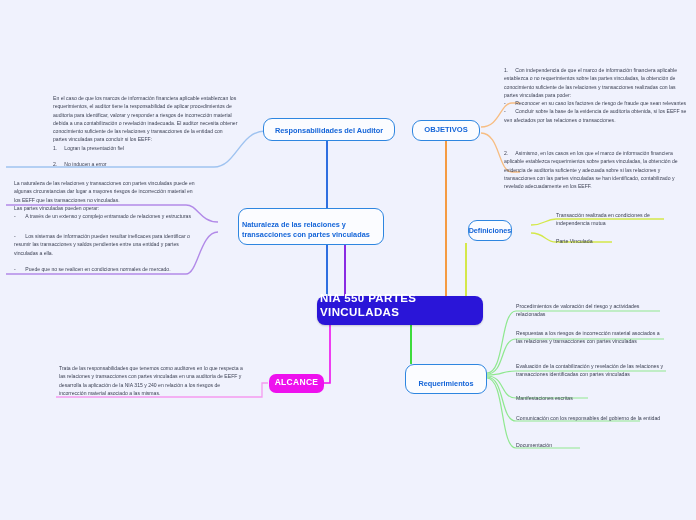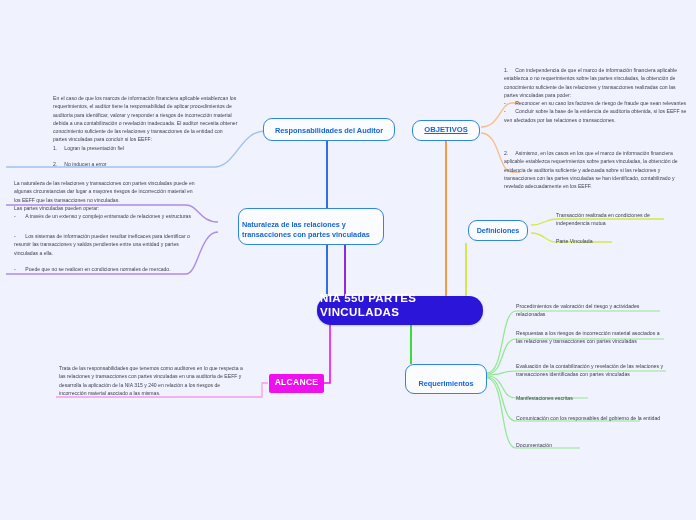--- a/index.html
+++ b/index.html
@@ -23,31 +23,31 @@
     color:#1565d8;
     font-weight:bold;
     display:flex;align-items:flex-end;
     padding:5px 3px;
     line-height:1.28;
   }
   .box.center{
     background:#2a15d8;
     border:none;
     color:#ffffff;
-    border-radius:14px;
+    border-radius:8px;
     justify-content:center;
     font-size:11.5px;
     letter-spacing:.4px;
     box-shadow:0 1px 2px rgba(0,0,0,.18);
   }
   .box.alcance{
     background:#ee11ee;
     border:none;
     color:#ffffff;
-    border-radius:2px;
+    border-radius:7px;
     justify-content:center;
     font-size:8.5px;
     letter-spacing:.3px;
   }
 
   
   .txt{
     position:absolute;
     color:#3a3f52;
     font-size:5.1px;
@@ -119,29 +119,29 @@
 -	A través de un extenso y complejo entramado de relaciones y estructuras</div>
   <div class="txt" style="left:14px;top:232px;width:180px;">-	Los sistemas de información pueden resultar ineficaces para identificar o resumir las transacciones y saldos pendientes entre una entidad y partes vinculadas a ella.
 
 -	Puede que no se realicen en condiciones normales de mercado.</div>
 
   <div class="node box alcance" style="left:269px;top:374px;width:55px;height:19px;">
     <span>ALCANCE</span>
   </div>
   <div class="txt" style="left:59px;top:364px;width:186px;">Trata de las responsabilidades que tenemos como auditores en lo que respecta a las relaciones y transacciones con partes vinculadas en una auditoría de EEFF y desarrolla la aplicación de la NIA 315 y 240 en relación a los riesgos de incorrección material asociado a las mismas.</div>
 
-  <div class="node box" style="left:412px;top:120px;width:68px;height:21px;font-size:7.6px;justify-content:center;text-decoration:underline;">
+  <div class="node box" style="left:412px;top:120px;width:68px;height:21px;font-size:7.6px;justify-content:center;">
     <span>OBJETIVOS</span>
   </div>
   <div class="txt" style="left:504px;top:66px;width:186px;">1.	Con independencia de que el marco de información financiera aplicable establezca o no requerimientos sobre las partes vinculadas, la obtención de conocimiento suficiente de las relaciones y transacciones realizadas con las partes vinculadas para poder:
 -	Reconocer en su caso los factores de riesgo de fraude que sean relevantes
 -	Concluir sobre la base de la evidencia de auditoría obtenida, si los EEFF se ven afectados por las relaciones o transacciones.</div>
   <div class="txt" style="left:504px;top:149px;width:186px;">2.	Asimismo, en los casos en los que el marco de información financiera aplicable establezca requerimientos sobre partes vinculadas, la obtención de evidencia de auditoría suficiente y adecuada sobre si las relaciones y transacciones con las partes vinculadas se han identificado, contabilizado y revelado adecuadamente en los EEFF.</div>
 
-  <div class="node box" style="left:468px;top:220px;width:60px;height:21px;font-size:7.2px;justify-content:center;">
+  <div class="node box" style="left:468px;top:220px;width:44px;height:21px;font-size:7.2px;justify-content:center;">
     <span>Definiciones</span>
   </div>
   <div class="leaf" style="left:556px;top:211px;width:126px;">Transacción realizada en condiciones de independencia mutua</div>
   <div class="leaf" style="left:556px;top:237px;width:126px;">Parte Vinculada</div>
 
   <div class="node box" style="left:405px;top:364px;width:82px;height:30px;font-size:7.3px;justify-content:center;">
     <span>Requerimientos</span>
   </div>
   <div class="leaf" style="left:516px;top:302px;width:150px;">Procedimientos de valoración del riesgo y actividades relacionadas</div>
   <div class="leaf" style="left:516px;top:329px;width:150px;">Respuestas a los riesgos de incorrección material asociados a las relaciones y transacciones con partes vinculadas</div>

